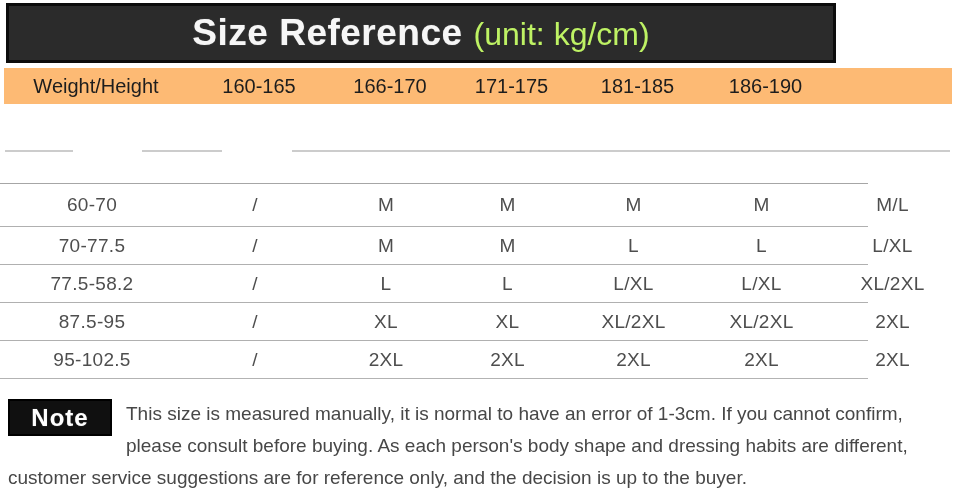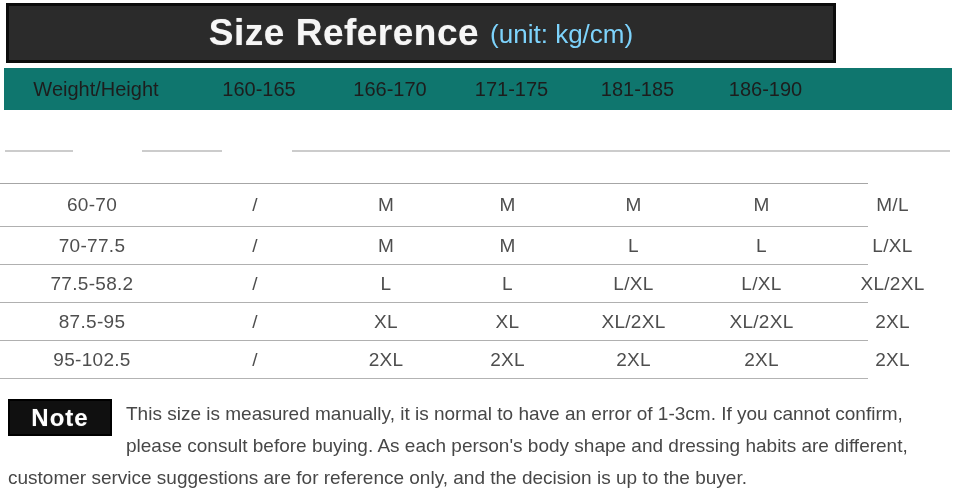--- a/index.html
+++ b/index.html
@@ -18,34 +18,34 @@
     border: 3px solid #0c0c0c;
     box-sizing: border-box;
     display: flex; align-items: center; justify-content: center;
     gap: 11px;
   }
   .title-main {
     color: #f6f6f6; font-size: 37px; font-weight: bold; letter-spacing: 0.5px;
     text-shadow: 0 0 1px #888;
   }
   .title-unit {
-    color: #7dd3fc; font-size: 26px; font-weight: normal; padding-top: 2px;
+    color: #bef264; font-size: 32px; font-weight: normal; padding-top: 2px;
   }
 
   
   .grid7 {
     display: grid;
     grid-template-columns: 184px 142px 120px 123px 129px 127px 135px;
     align-items: center;
   }
 
   
   .col-header {
-    position: absolute; left: 4px; top: 68px; width: 948px; height: 42px;
-    background: #0f766e;
+    position: absolute; left: 4px; top: 68px; width: 948px; height: 36px;
+    background: #fdba74;
   }
   .col-header .hcell {
     text-align: center; font-size: 20px; color: #1d1d1d;
   }
 
   
   .ghost-line { position: absolute; height: 2px; background: #cccccc; }
   .ghost-1 { top: 150px; left: 5px;   width: 68px;  }
   .ghost-2 { top: 150px; left: 142px; width: 80px;  }
   .ghost-3 { top: 150px; left: 292px; width: 658px; }

